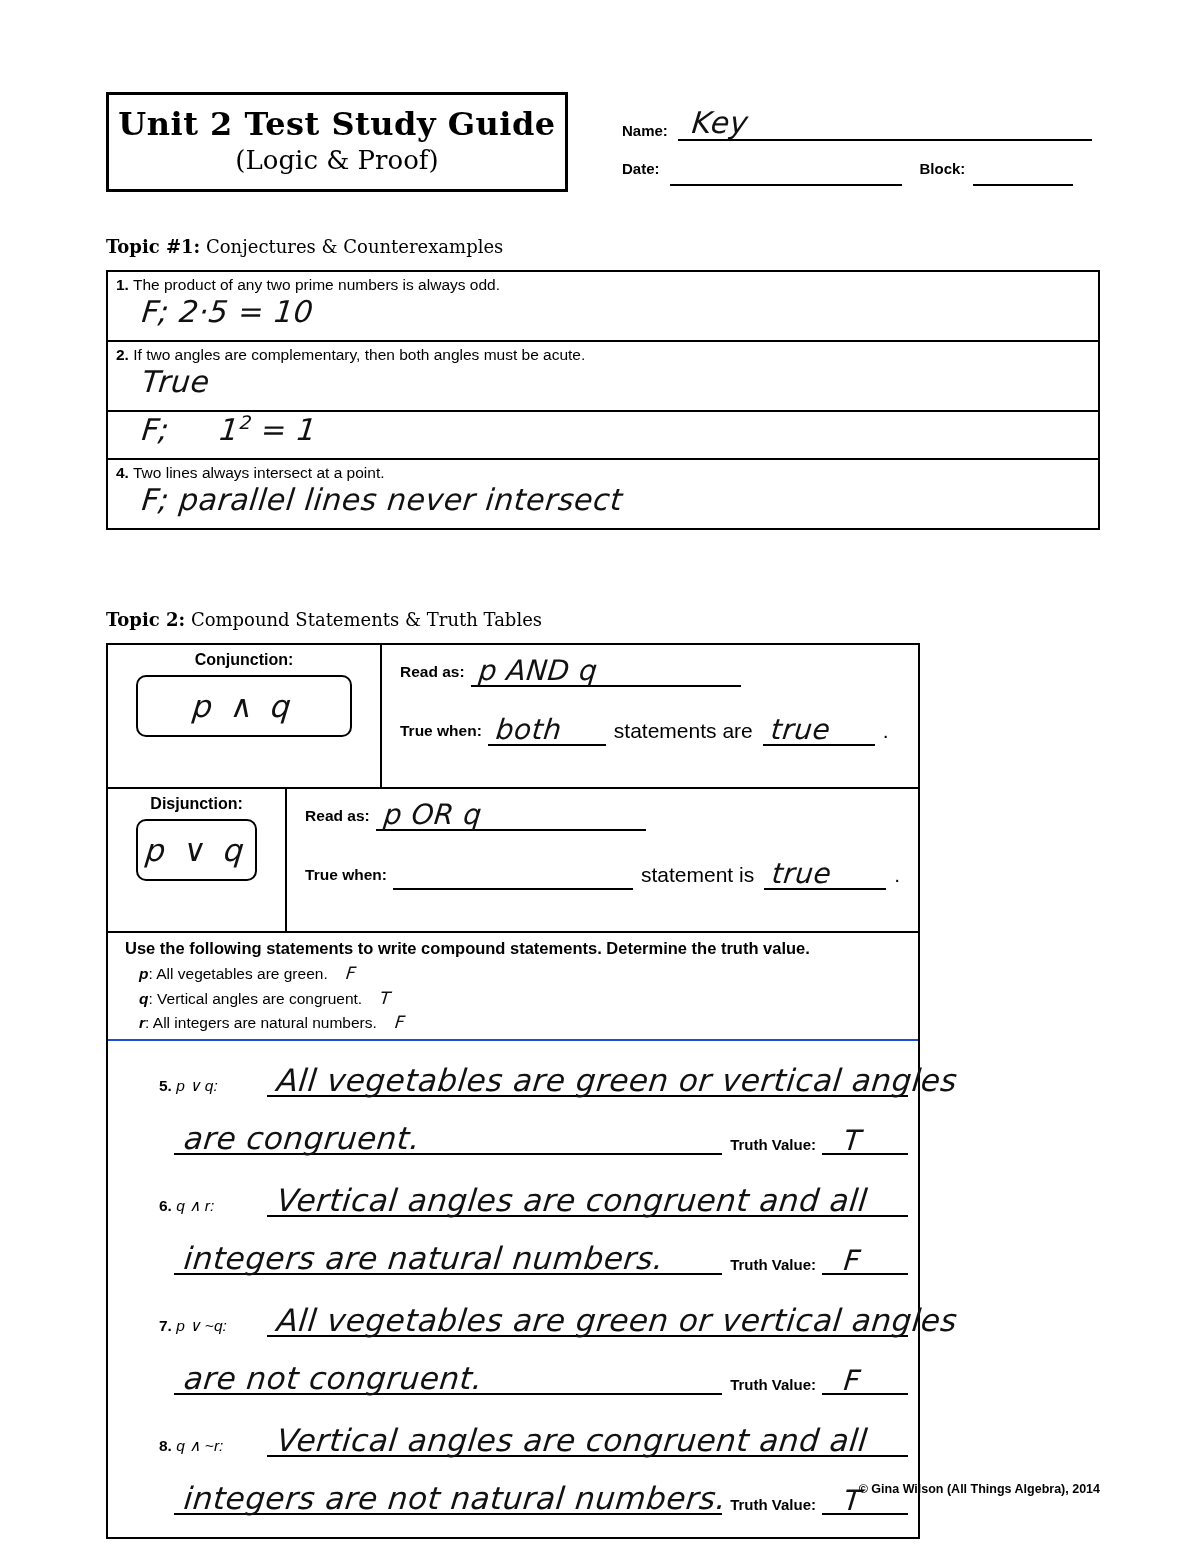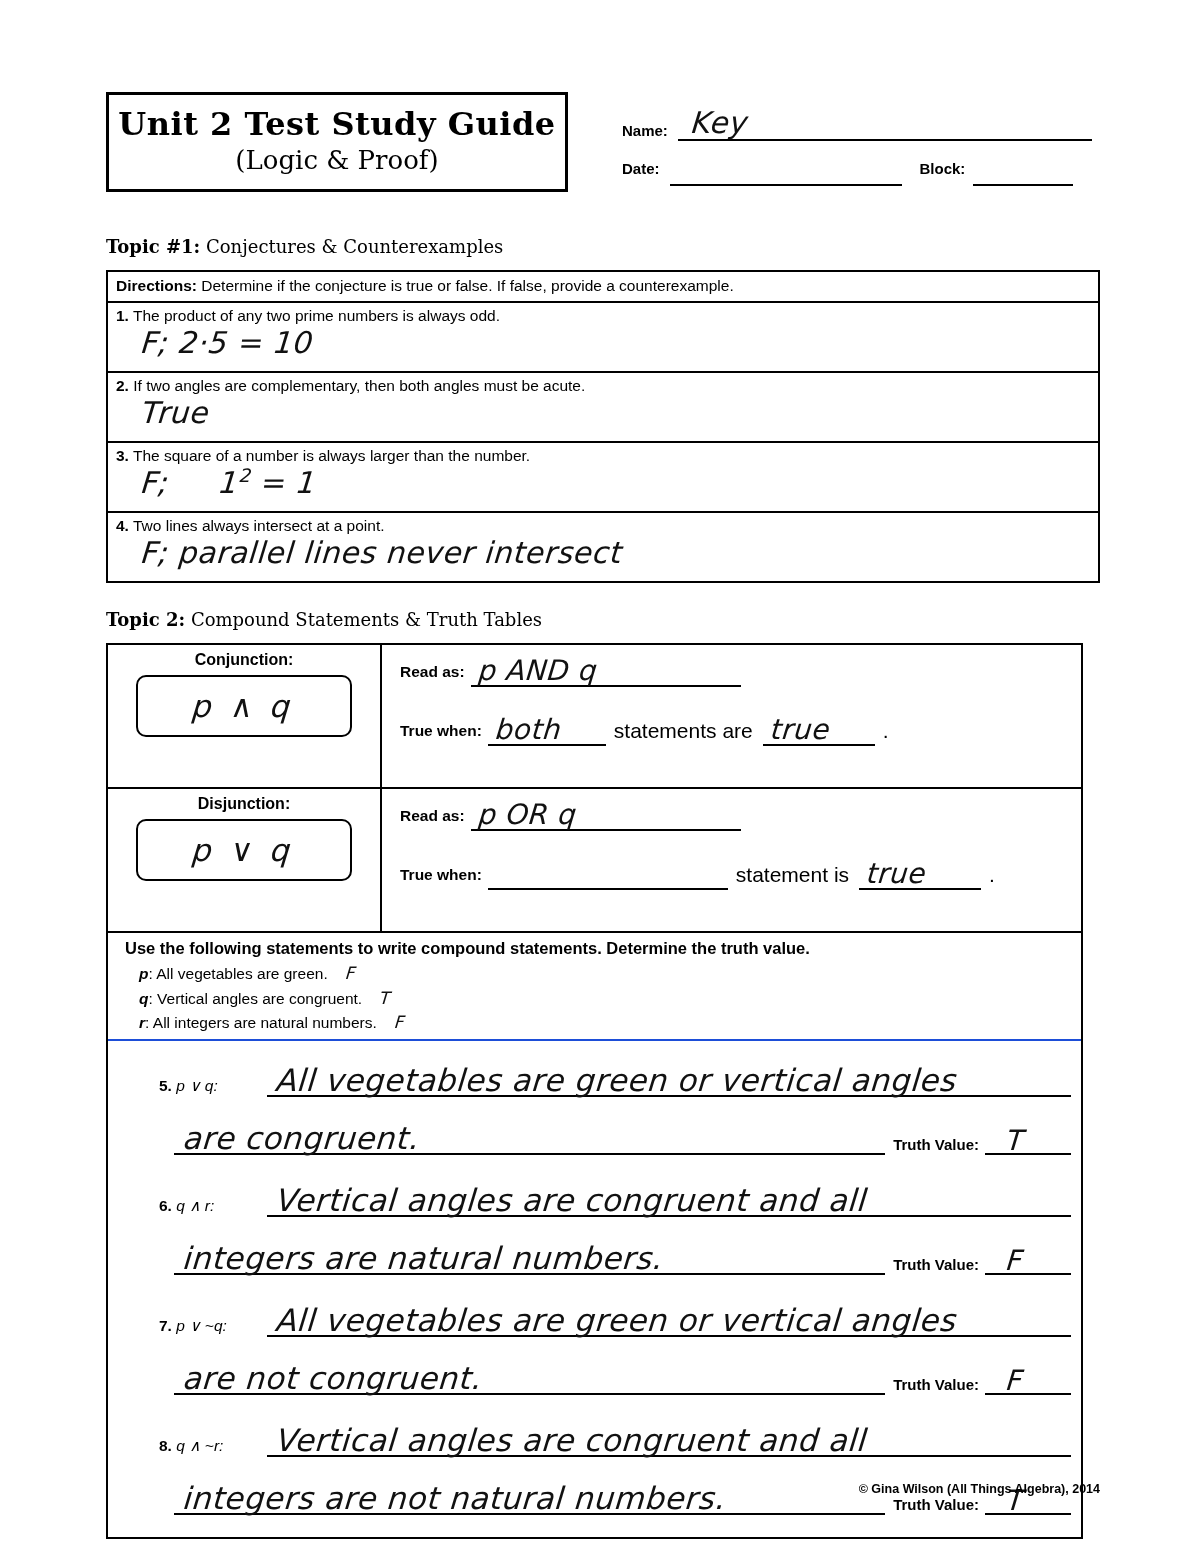--- a/index.html
+++ b/index.html
@@ -123,21 +123,21 @@
     min-height: 46px;
   }
   .t1-a .hw { font-size: 30px; }
 
   .sup { font-size: 0.62em; vertical-align: super; }
 
   
   .t2 {
     position: absolute;
     left: 106px; top: 643px;
-    width: 977px;
+    width: 814px;
     border: 2px solid #000;
   }
   .t2-row {
     display: flex;
     border-bottom: 2px solid #000;
   }
   .t2-left {
     width: 274px;
     border-right: 2px solid #000;
     padding: 6px 10px 12px 10px;
@@ -266,25 +266,20 @@
       <span class="ink hw"></span>
     </span>
   </div>
 
   <div class="topic-head" style="left:106px; top:236px;">
     <span>Topic #1:</span><span class="thin">  Conjectures &amp; Counterexamples</span>
   </div>
 
   <div class="t1">
 
-    <div class="t1-row">
-      <div class="t1-dir">
-        <b>Directions:</b><span> Determine if the conjecture is true or false.  If false, provide a counterexample.</span>
-      </div>
-    </div>
 
     <div class="t1-row">
       <div class="t1-q">
         <span class="num">1.</span>
         <span>The product of any two prime numbers is always odd.</span>
       </div>
       <div class="t1-a">
         <span class="hw">F;        2·5 = 10</span>
       </div>
     </div>
@@ -293,24 +288,20 @@
       <div class="t1-q">
         <span class="num">2.</span>
         <span>If two angles are complementary, then both angles must be acute.</span>
       </div>
       <div class="t1-a">
         <span class="hw">True</span>
       </div>
     </div>
 
     <div class="t1-row">
-      <div class="t1-q">
-        <span class="num">3.</span>
-        <span>The square of a number is always larger than the number.</span>
-      </div>
       <div class="t1-a">
         <span class="hw"><span>F;</span>&nbsp;&nbsp;&nbsp;&nbsp;&nbsp;<span>1</span><span class="sup">2</span>&nbsp;<span>= 1</span></span>
       </div>
     </div>
 
     <div class="t1-row">
       <div class="t1-q">
         <span class="num">4.</span>
         <span>Two lines always intersect at a point.</span>
       </div>

